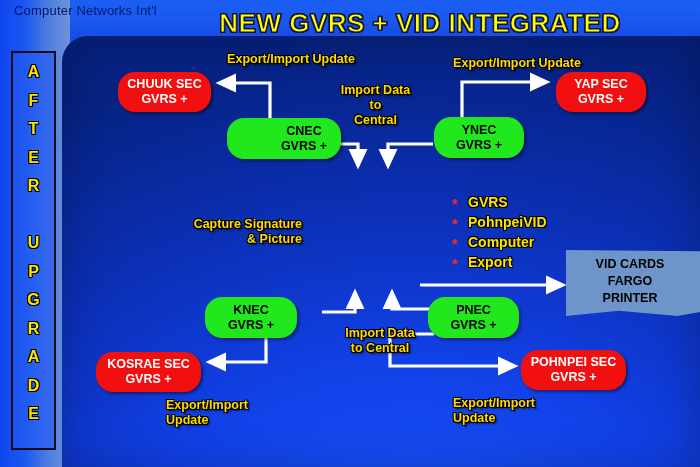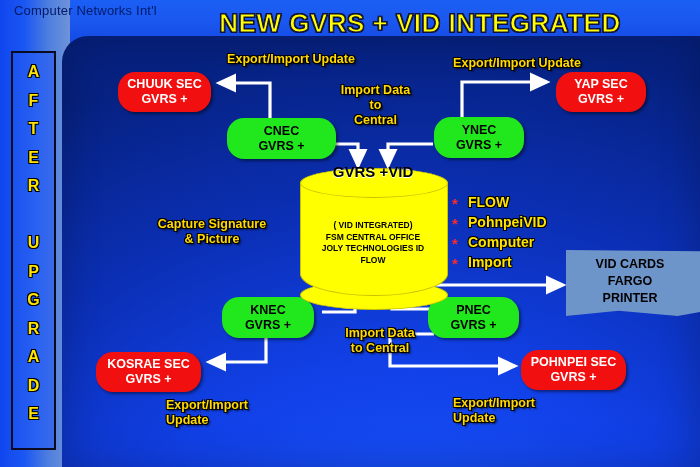--- a/index.html
+++ b/index.html
@@ -176,68 +176,61 @@
       <path d="M432,309 L392,309 L392,292"></path>
 
       <path d="M420,285 L563,285"></path>
     </g>
   </svg>
 
   <div class="nodebox red" style="left:118px;top:72px;width:93px;height:40px;">
     <span>CHUUK SEC<br>GVRS +</span>
   </div>
 
-  <div class="nodebox green" style="left:227px;top:118px;width:109px;height:41px;">
+  <div class="nodebox green" style="left:227px;top:118px;width:74px;height:41px;padding-left:40px;">
     <span>CNEC<br>GVRS +</span>
   </div>
 
   <div class="nodebox red" style="left:556px;top:72px;width:90px;height:40px;justify-content:center;">
     <span>YAP SEC<br>GVRS +</span>
   </div>
 
   <div class="nodebox green" style="left:434px;top:117px;width:90px;height:41px;">
     <span>YNEC<br>GVRS +</span>
   </div>
 
-  <div class="nodebox green" style="left:222px;top:297px;width:92px;height:41px;">
+  <div class="nodebox green" style="left:205px;top:297px;width:92px;height:41px;">
     <span>KNEC<br>GVRS +</span>
   </div>
 
   <div class="nodebox red" style="left:96px;top:352px;width:105px;height:40px;">
     <span>KOSRAE SEC<br>GVRS +</span>
   </div>
 
   <div class="nodebox green" style="left:428px;top:297px;width:91px;height:41px;">
     <span>PNEC<br>GVRS +</span>
   </div>
 
   <div class="nodebox red" style="left:521px;top:350px;width:105px;height:40px;">
     <span>POHNPEI SEC<br>GVRS +</span>
   </div>
 
-  <div class="cylwrap">
-    <div class="cylbot"></div>
-    <div class="cylbody"></div>
-    <div class="cyltop"></div>
-    <div class="cyl-title">GVRS +VID</div>
-    <div class="cyl-text">( VID INTEGRATED)<br>FSM CENTRAL OFFICE<br>JOLY TECHNOLOGIES  ID<br>FLOW</div>
-  </div>
 
   <div class="bullets">
-    <div class="bi">FLOW</div>
+    <div class="bi">GVRS</div>
     <div class="bi">PohnpeiVID</div>
     <div class="bi">Computer</div>
-    <div class="bi">Import</div>
+    <div class="bi">Export</div>
   </div>
 
   <div class="printer">
     <div class="pt">VID CARDS<br>FARGO<br>PRINTER</div>
   </div>
 
   <div class="lbl" style="left:196px;top:52px;width:190px;">Export/Import Update</div>
   <div class="lbl" style="left:422px;top:56px;width:190px;">Export/Import Update</div>
   <div class="lbl" style="left:308px;top:83px;width:135px;">Import Data<br>to<br>Central</div>
-  <div class="lbl" style="left:122px;top:217px;width:180px;text-align:center;">Capture Signature<br>&amp; Picture</div>
+  <div class="lbl" style="left:122px;top:217px;width:180px;text-align:right;">Capture Signature<br>&amp; Picture</div>
   <div class="lbl" style="left:315px;top:326px;width:130px;">Import Data<br>to Central</div>
   <div class="lbl" style="left:166px;top:398px;width:130px;text-align:left;">Export/Import<br>Update</div>
   <div class="lbl" style="left:453px;top:396px;width:140px;text-align:left;">Export/Import<br>Update</div>
 
 </div>
 
 </body></html>

